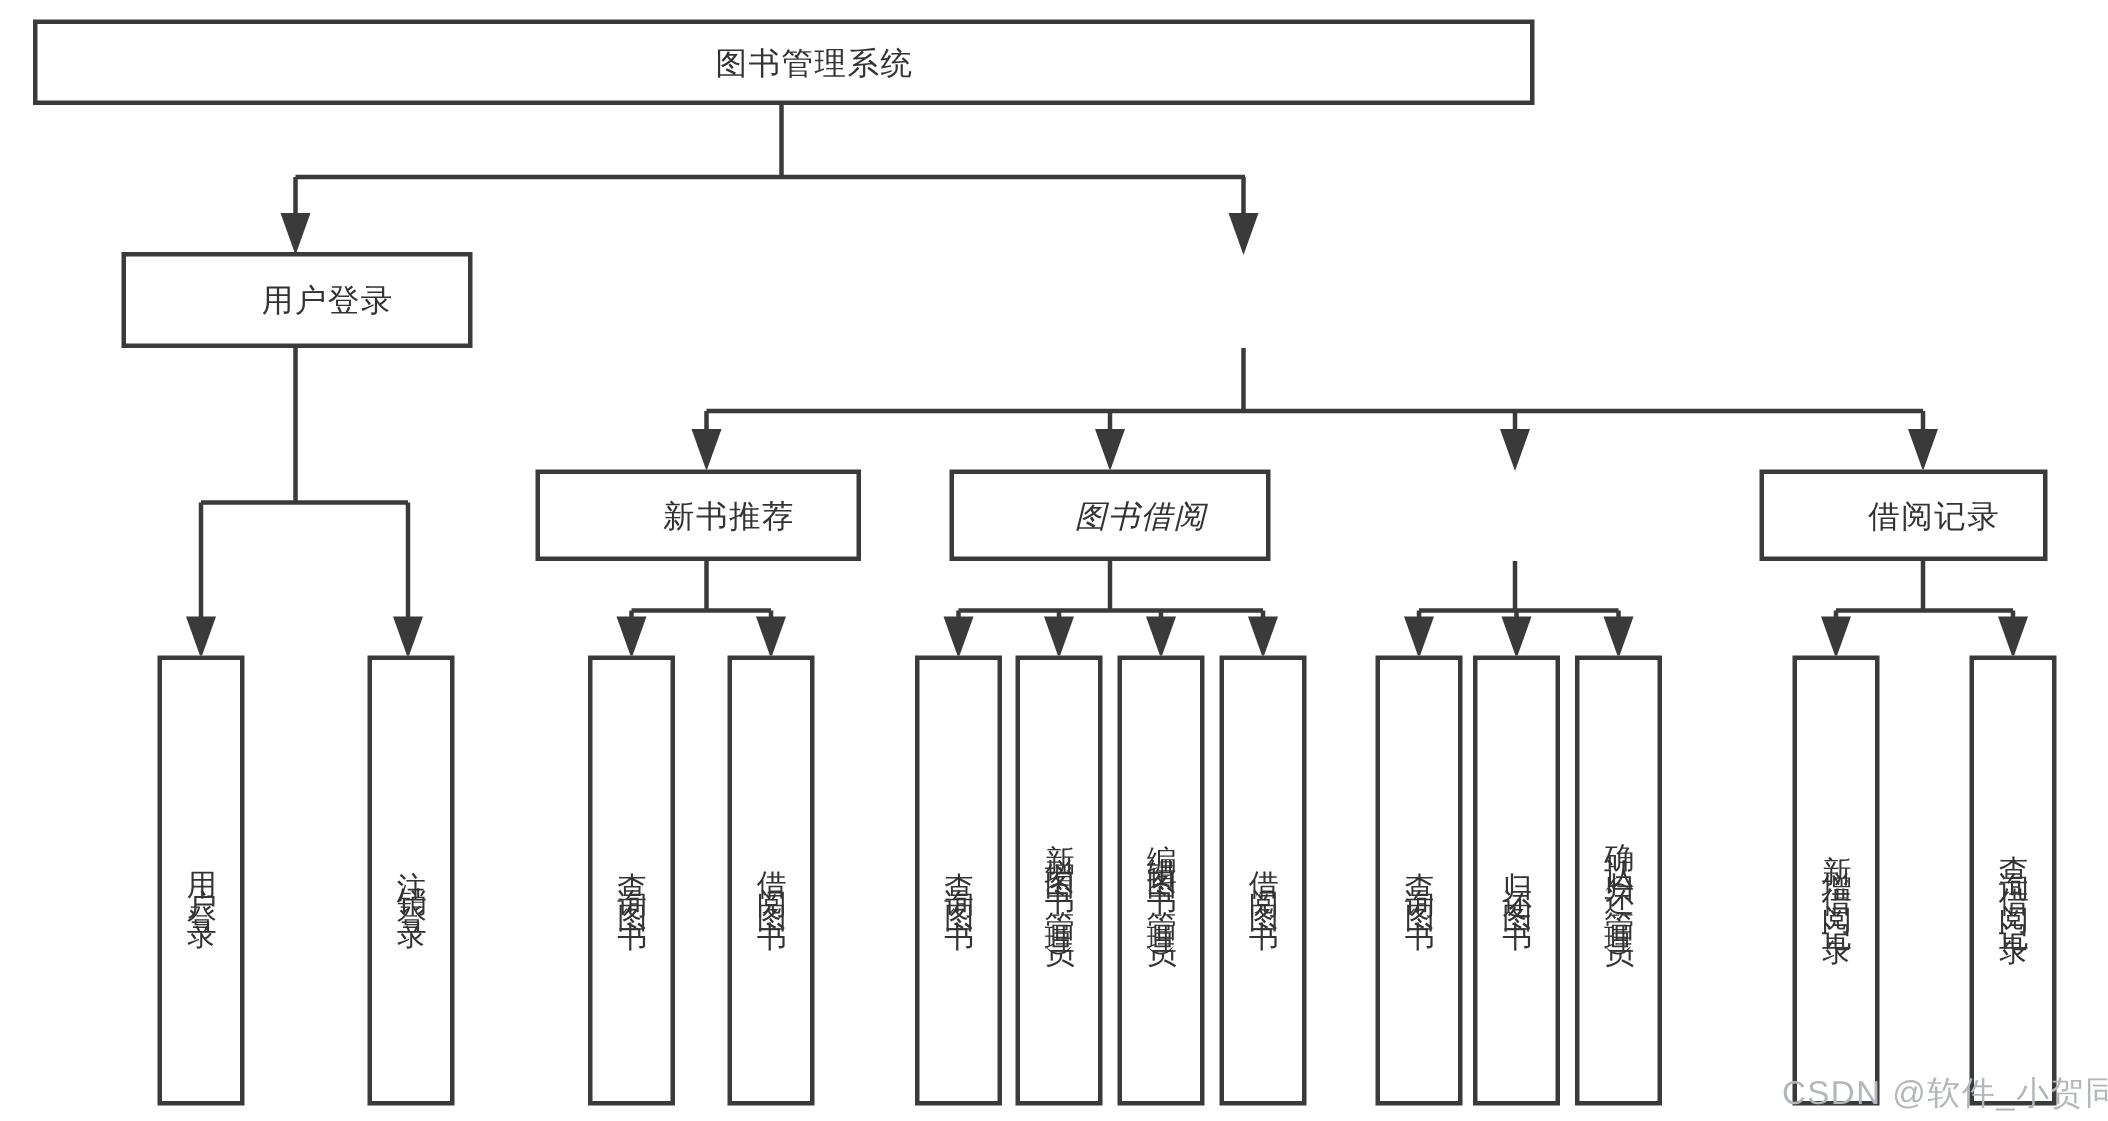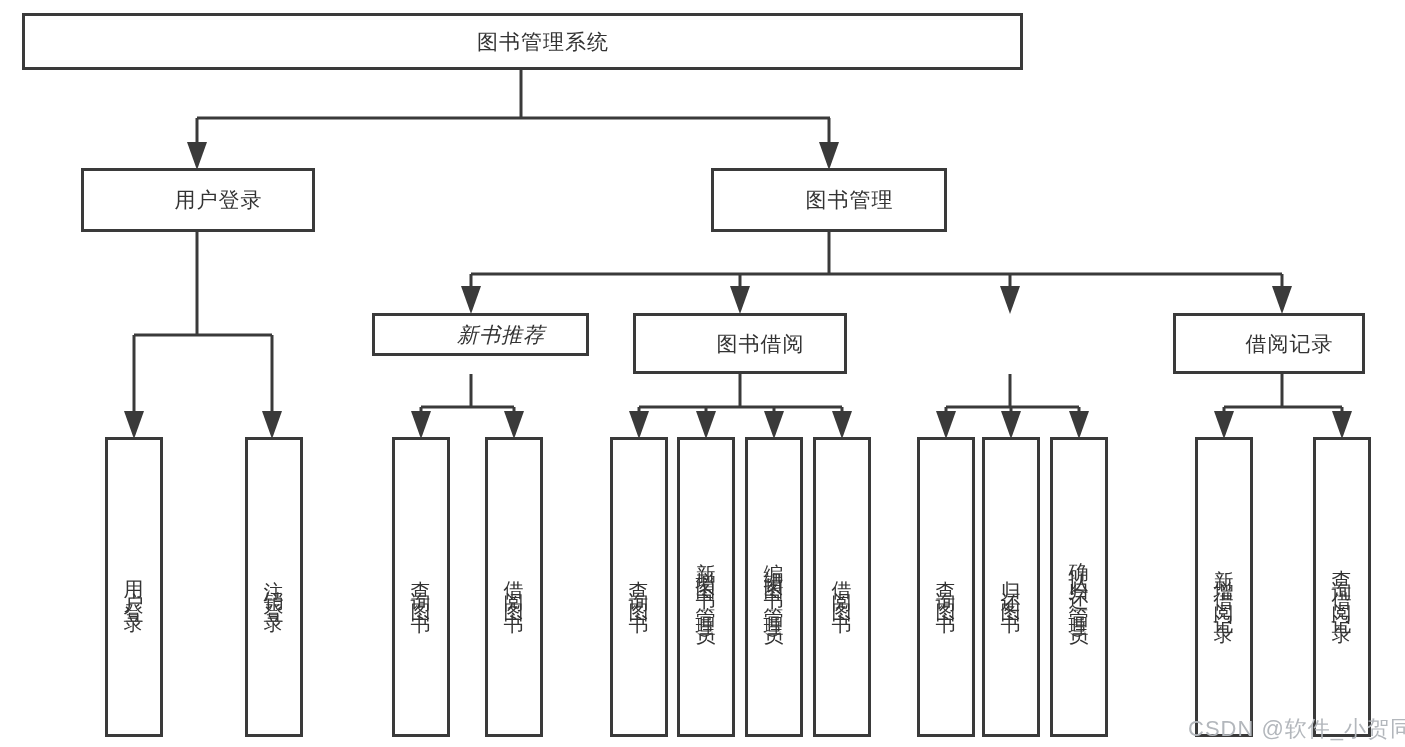--- a/index.html
+++ b/index.html
@@ -126,28 +126,25 @@
     </g>
   </svg>
 
   <div class="node" style="left:22px;top:13px;width:1001px;height:57px;">
     <span>图书管理系统</span>
   </div>
 
   <div class="node" style="left:81px;top:168px;width:234px;height:64px;">
     <span>用户登录</span>
   </div>
-  <div class="node" style="left:711px;top:168px;width:236px;height:64px;">
-    <span>图书管理</span>
-  </div>
 
-  <div class="node" style="left:372px;top:313px;width:217px;height:43px;font-style:italic;">
+  <div class="node" style="left:357px;top:313px;width:217px;height:61px;">
     <span>新书推荐</span>
   </div>
-  <div class="node" style="left:633px;top:313px;width:214px;height:61px;">
+  <div class="node" style="left:633px;top:313px;width:214px;height:61px;font-style:italic;">
     <span>图书借阅</span>
   </div>
   <div class="node" style="left:1173px;top:313px;width:192px;height:61px;">
     <span>借阅记录</span>
   </div>
 
   <div class="leaf" style="left:105px;">
     <span class="vtxt">用户登录</span>
   </div>
   <div class="leaf" style="left:245px;">

